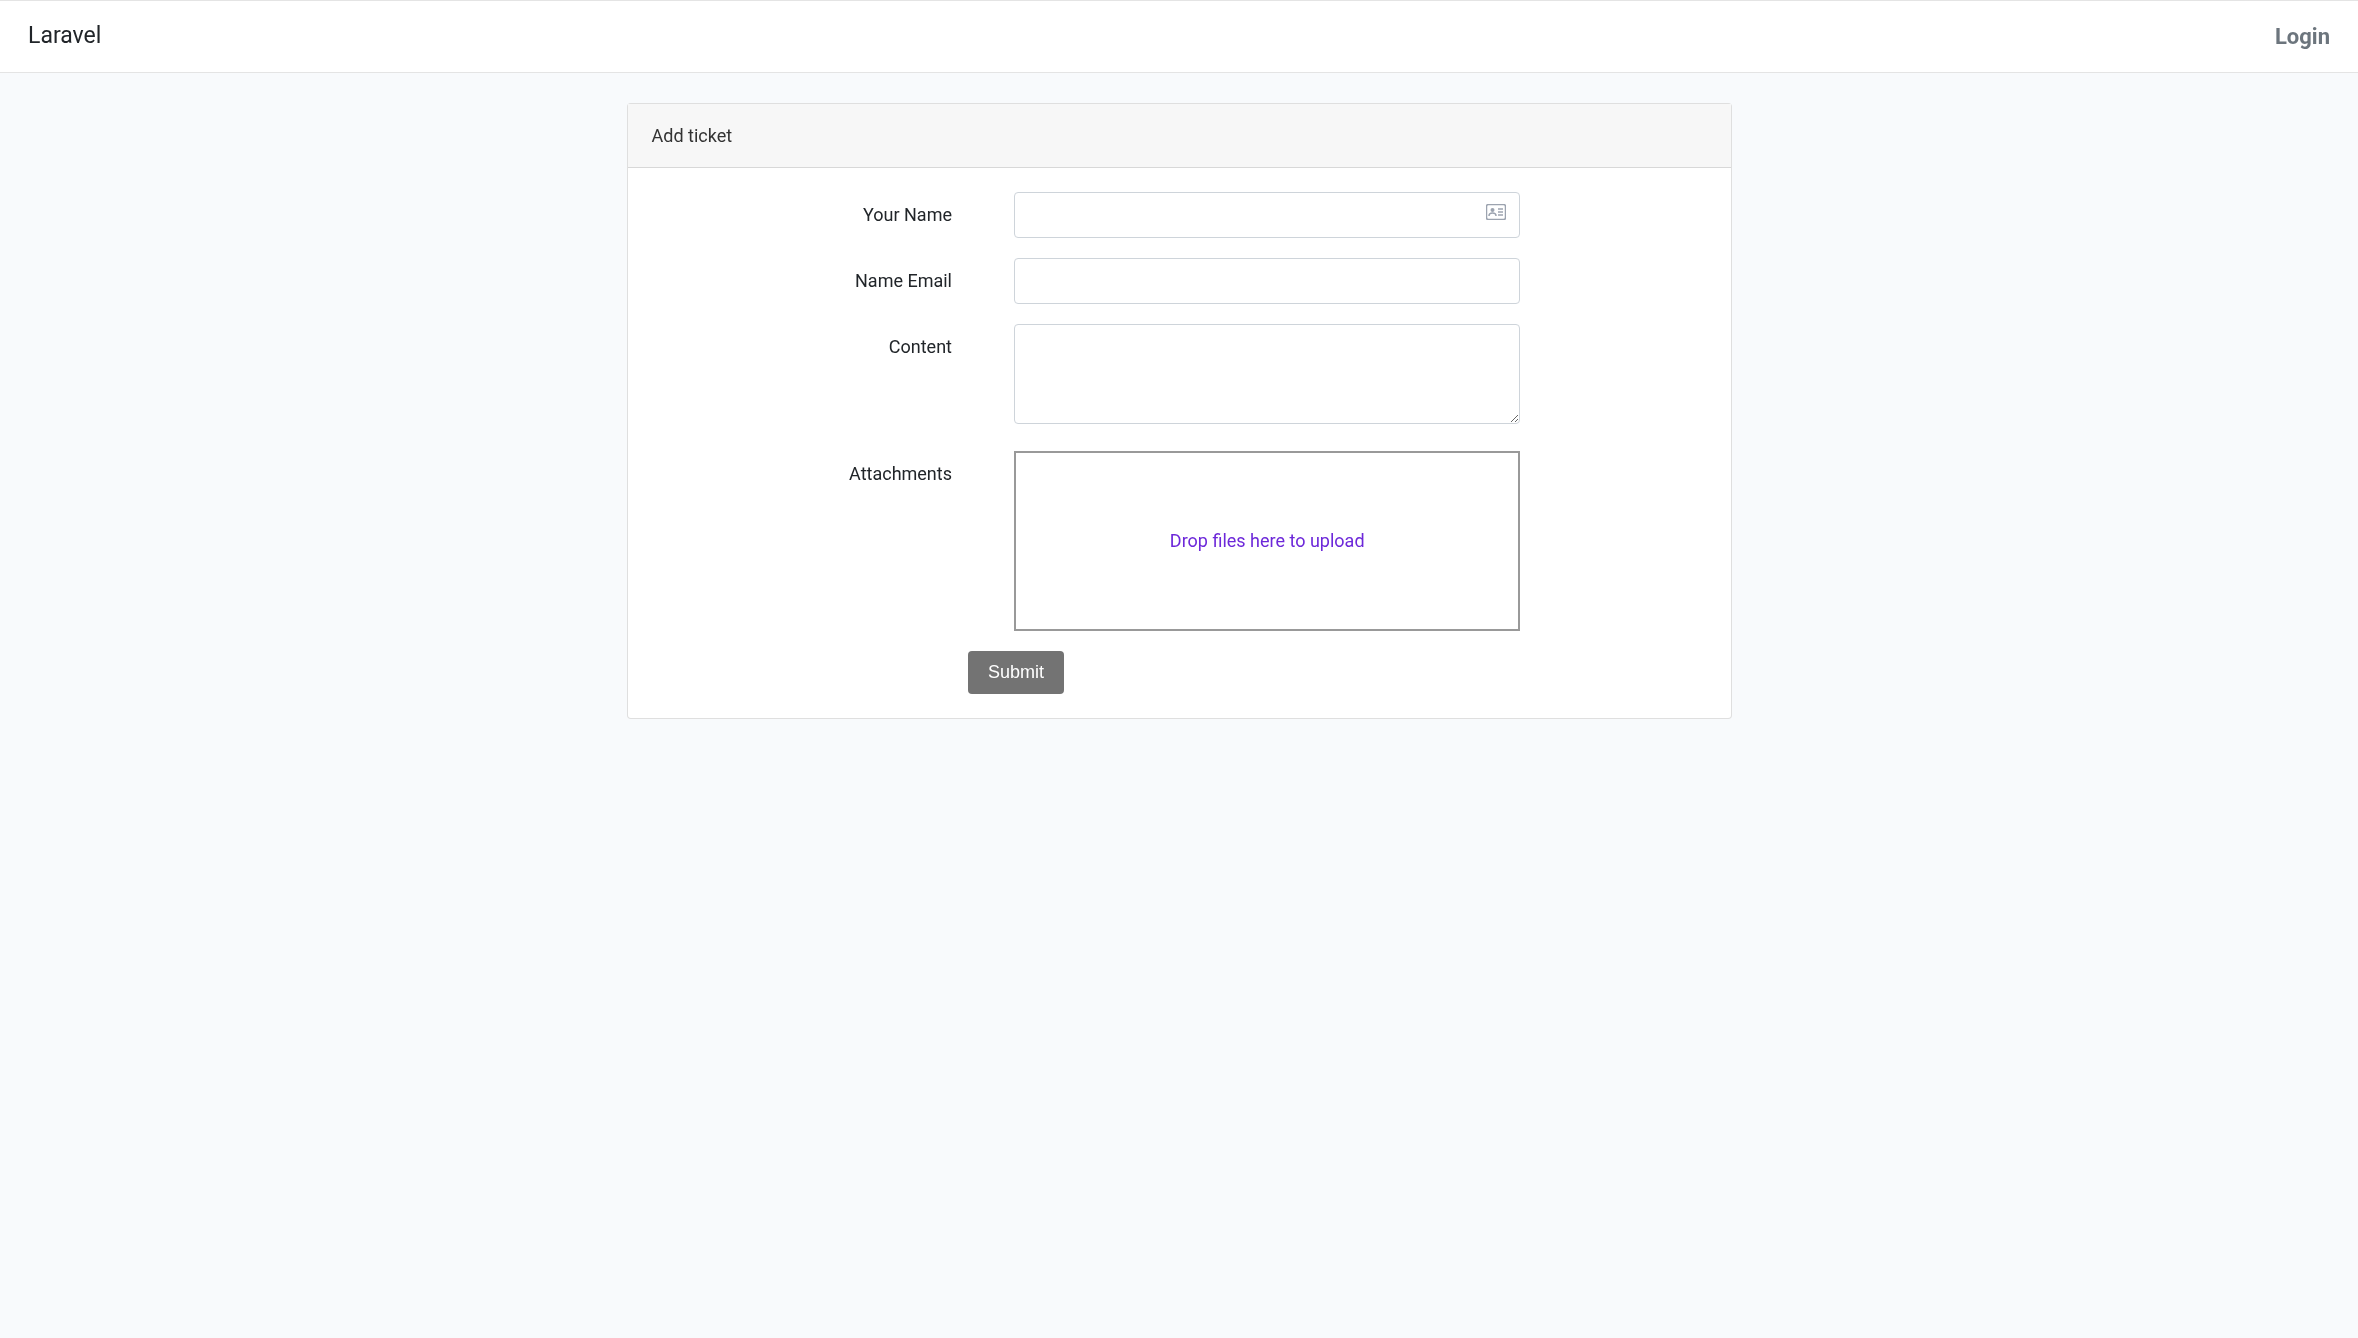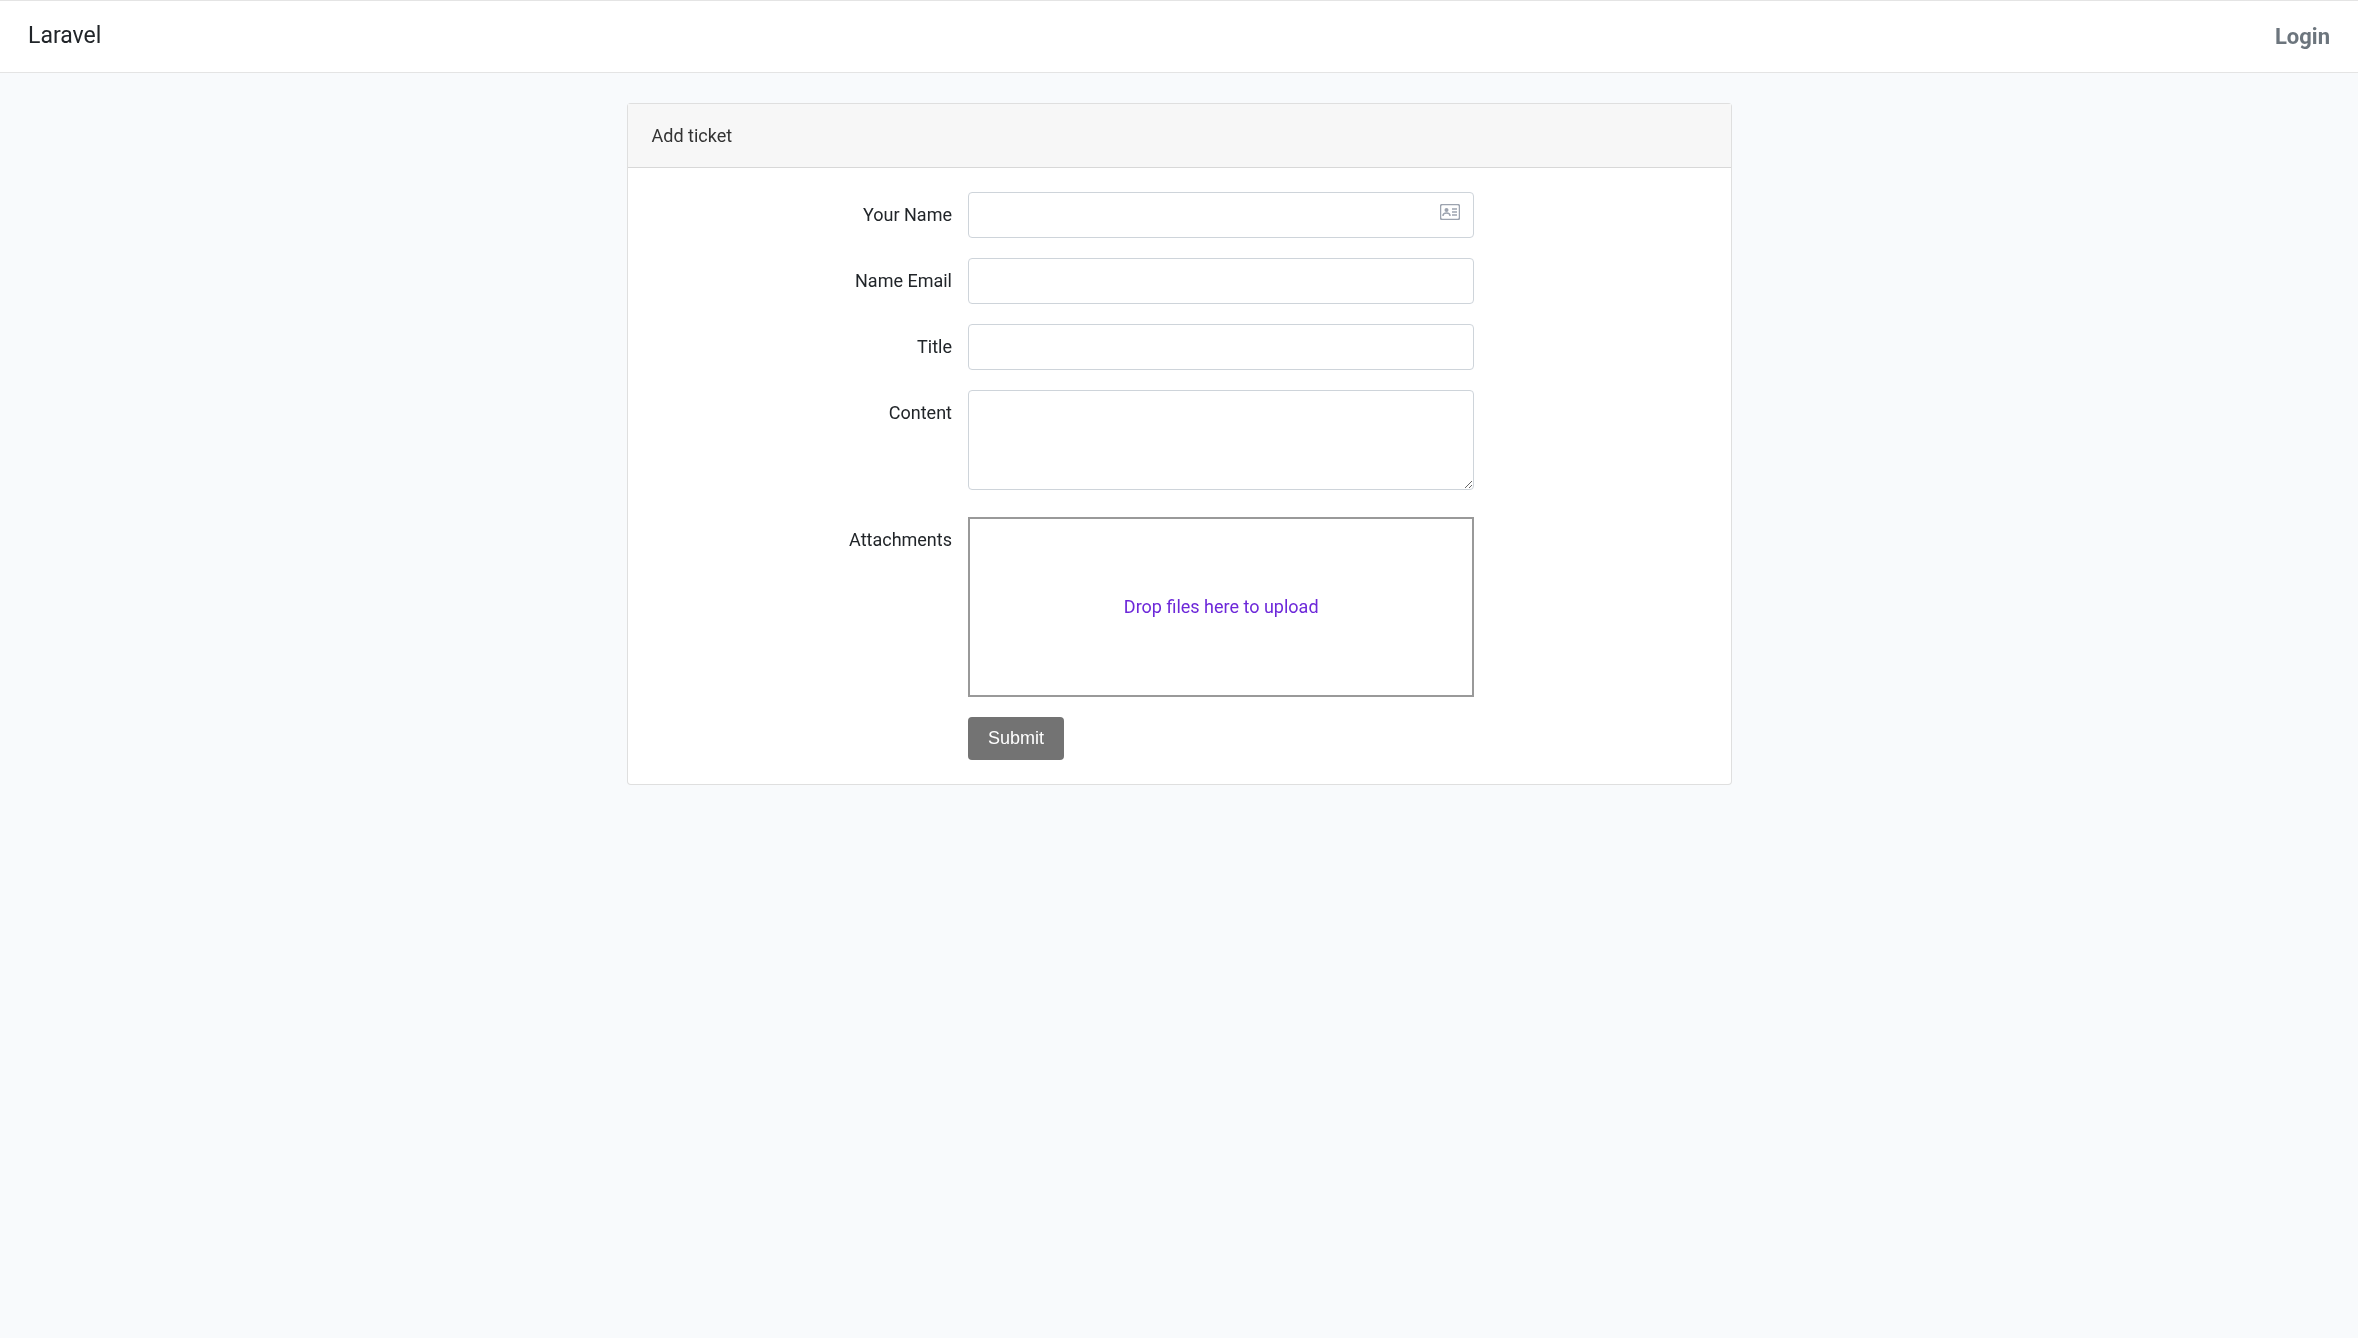--- a/index.html
+++ b/index.html
@@ -61,20 +61,21 @@
     }
     
     .card-body {
       padding: 24px;
     }
     
     .form-group {
       display: flex;
       margin-bottom: 20px;
       align-items: flex-start;
+      gap: 46px;
     }
     
     .form-label {
       width: 30%;
       text-align: right;
       padding-right: 16px;
       padding-top: 9px;
       font-size: 18px;
       color: #212529;
     }
@@ -174,26 +175,20 @@
         </div>
       </div>
 
       <div class="form-group">
         <label class="form-label">Name Email</label>
         <div class="form-control-wrapper">
           <input type="email" class="form-control" value="" style="">
         </div>
       </div>
 
-      <div class="form-group">
-        <label class="form-label">Title</label>
-        <div class="form-control-wrapper">
-          <input type="text" class="form-control" value="" style="">
-        </div>
-      </div>
 
       <div class="form-group">
         <label class="form-label">Content</label>
         <div class="form-control-wrapper">
           <textarea class="form-control" style=""></textarea>
         </div>
       </div>
 
       <div class="form-group">
         <label class="form-label">Attachments</label>

